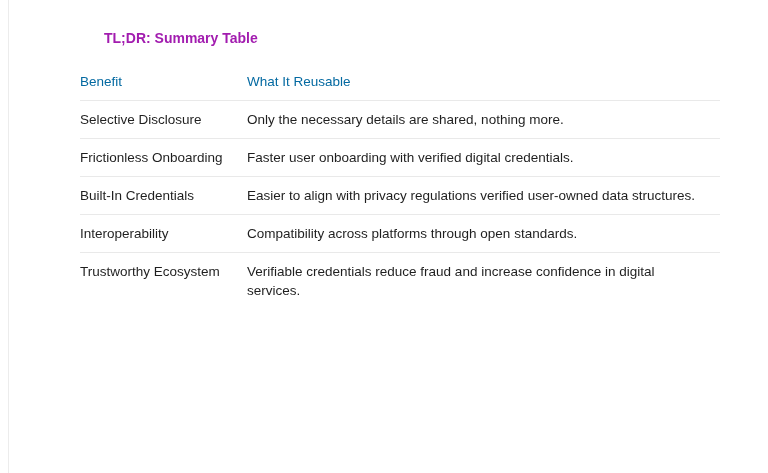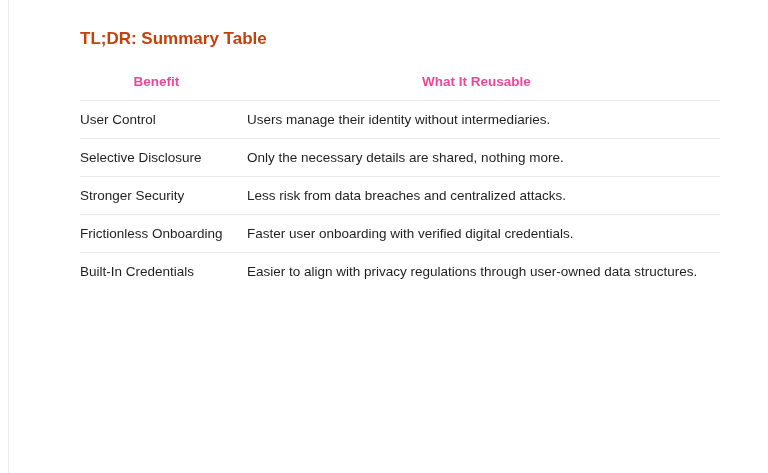--- a/index.html
+++ b/index.html
@@ -31,42 +31,43 @@
 
   .content {
     position: absolute;
     left: 80px;
     top: 0;
     width: 640px;
   }
 
   .doc-title {
     margin-top: 27px;
-    font-size: 17px;
+    font-size: 14px;
     font-weight: 700;
     line-height: 23px;
-    color: #c2410c;
+    color: #a21caf;
+    margin-left: 24px;
   }
 
   table.summary {
     margin-top: 16px;
     width: 640px;
     border-collapse: collapse;
     table-layout: fixed;
   }
 
   col.c-benefit  { width: 167px; }
   col.c-delivers { width: 473px; }
 
   th {
-    text-align: center;
+    text-align: left;
     font-size: 13.5px;
-    font-weight: 700;
+    font-weight: 400;
     line-height: 19px;
-    color: #ec4899;
+    color: #0369a1;
     padding: 6px 14px 9px 0;
     border-bottom: 1px solid #e9e9e9;
     vertical-align: top;
   }
 
   td {
     font-size: 13.5px;
     font-weight: 400;
     line-height: 19px;
     color: #1f1f1f;
@@ -92,35 +93,35 @@
         <col class="c-delivers">
       </colgroup>
       <thead>
         <tr>
           <th>Benefit</th>
           <th>What It Reusable</th>
         </tr>
       </thead>
       <tbody id="table-body">
           <tr>
-            <td>User Control</td>
-            <td>Users manage their identity without intermediaries.</td>
-          </tr>
-          <tr>
             <td>Selective Disclosure</td>
             <td>Only the necessary details are shared, nothing more.</td>
-          </tr>
-          <tr>
-            <td>Stronger Security</td>
-            <td>Less risk from data breaches and centralized attacks.</td>
           </tr>
           <tr>
             <td>Frictionless Onboarding</td>
             <td>Faster user onboarding with verified digital credentials.</td>
           </tr>
           <tr>
             <td>Built-In Credentials</td>
-            <td>Easier to align with privacy regulations through user-owned data structures.</td>
+            <td>Easier to align with privacy regulations verified user-owned data structures.</td>
+          </tr>
+          <tr>
+            <td>Interoperability</td>
+            <td>Compatibility across platforms through open standards.</td>
+          </tr>
+          <tr>
+            <td>Trustworthy Ecosystem</td>
+            <td>Verifiable credentials reduce fraud and increase confidence in digital services.</td>
           </tr>
         </tbody>
     </table>
   </div>
 </div>
 
 </body></html>

